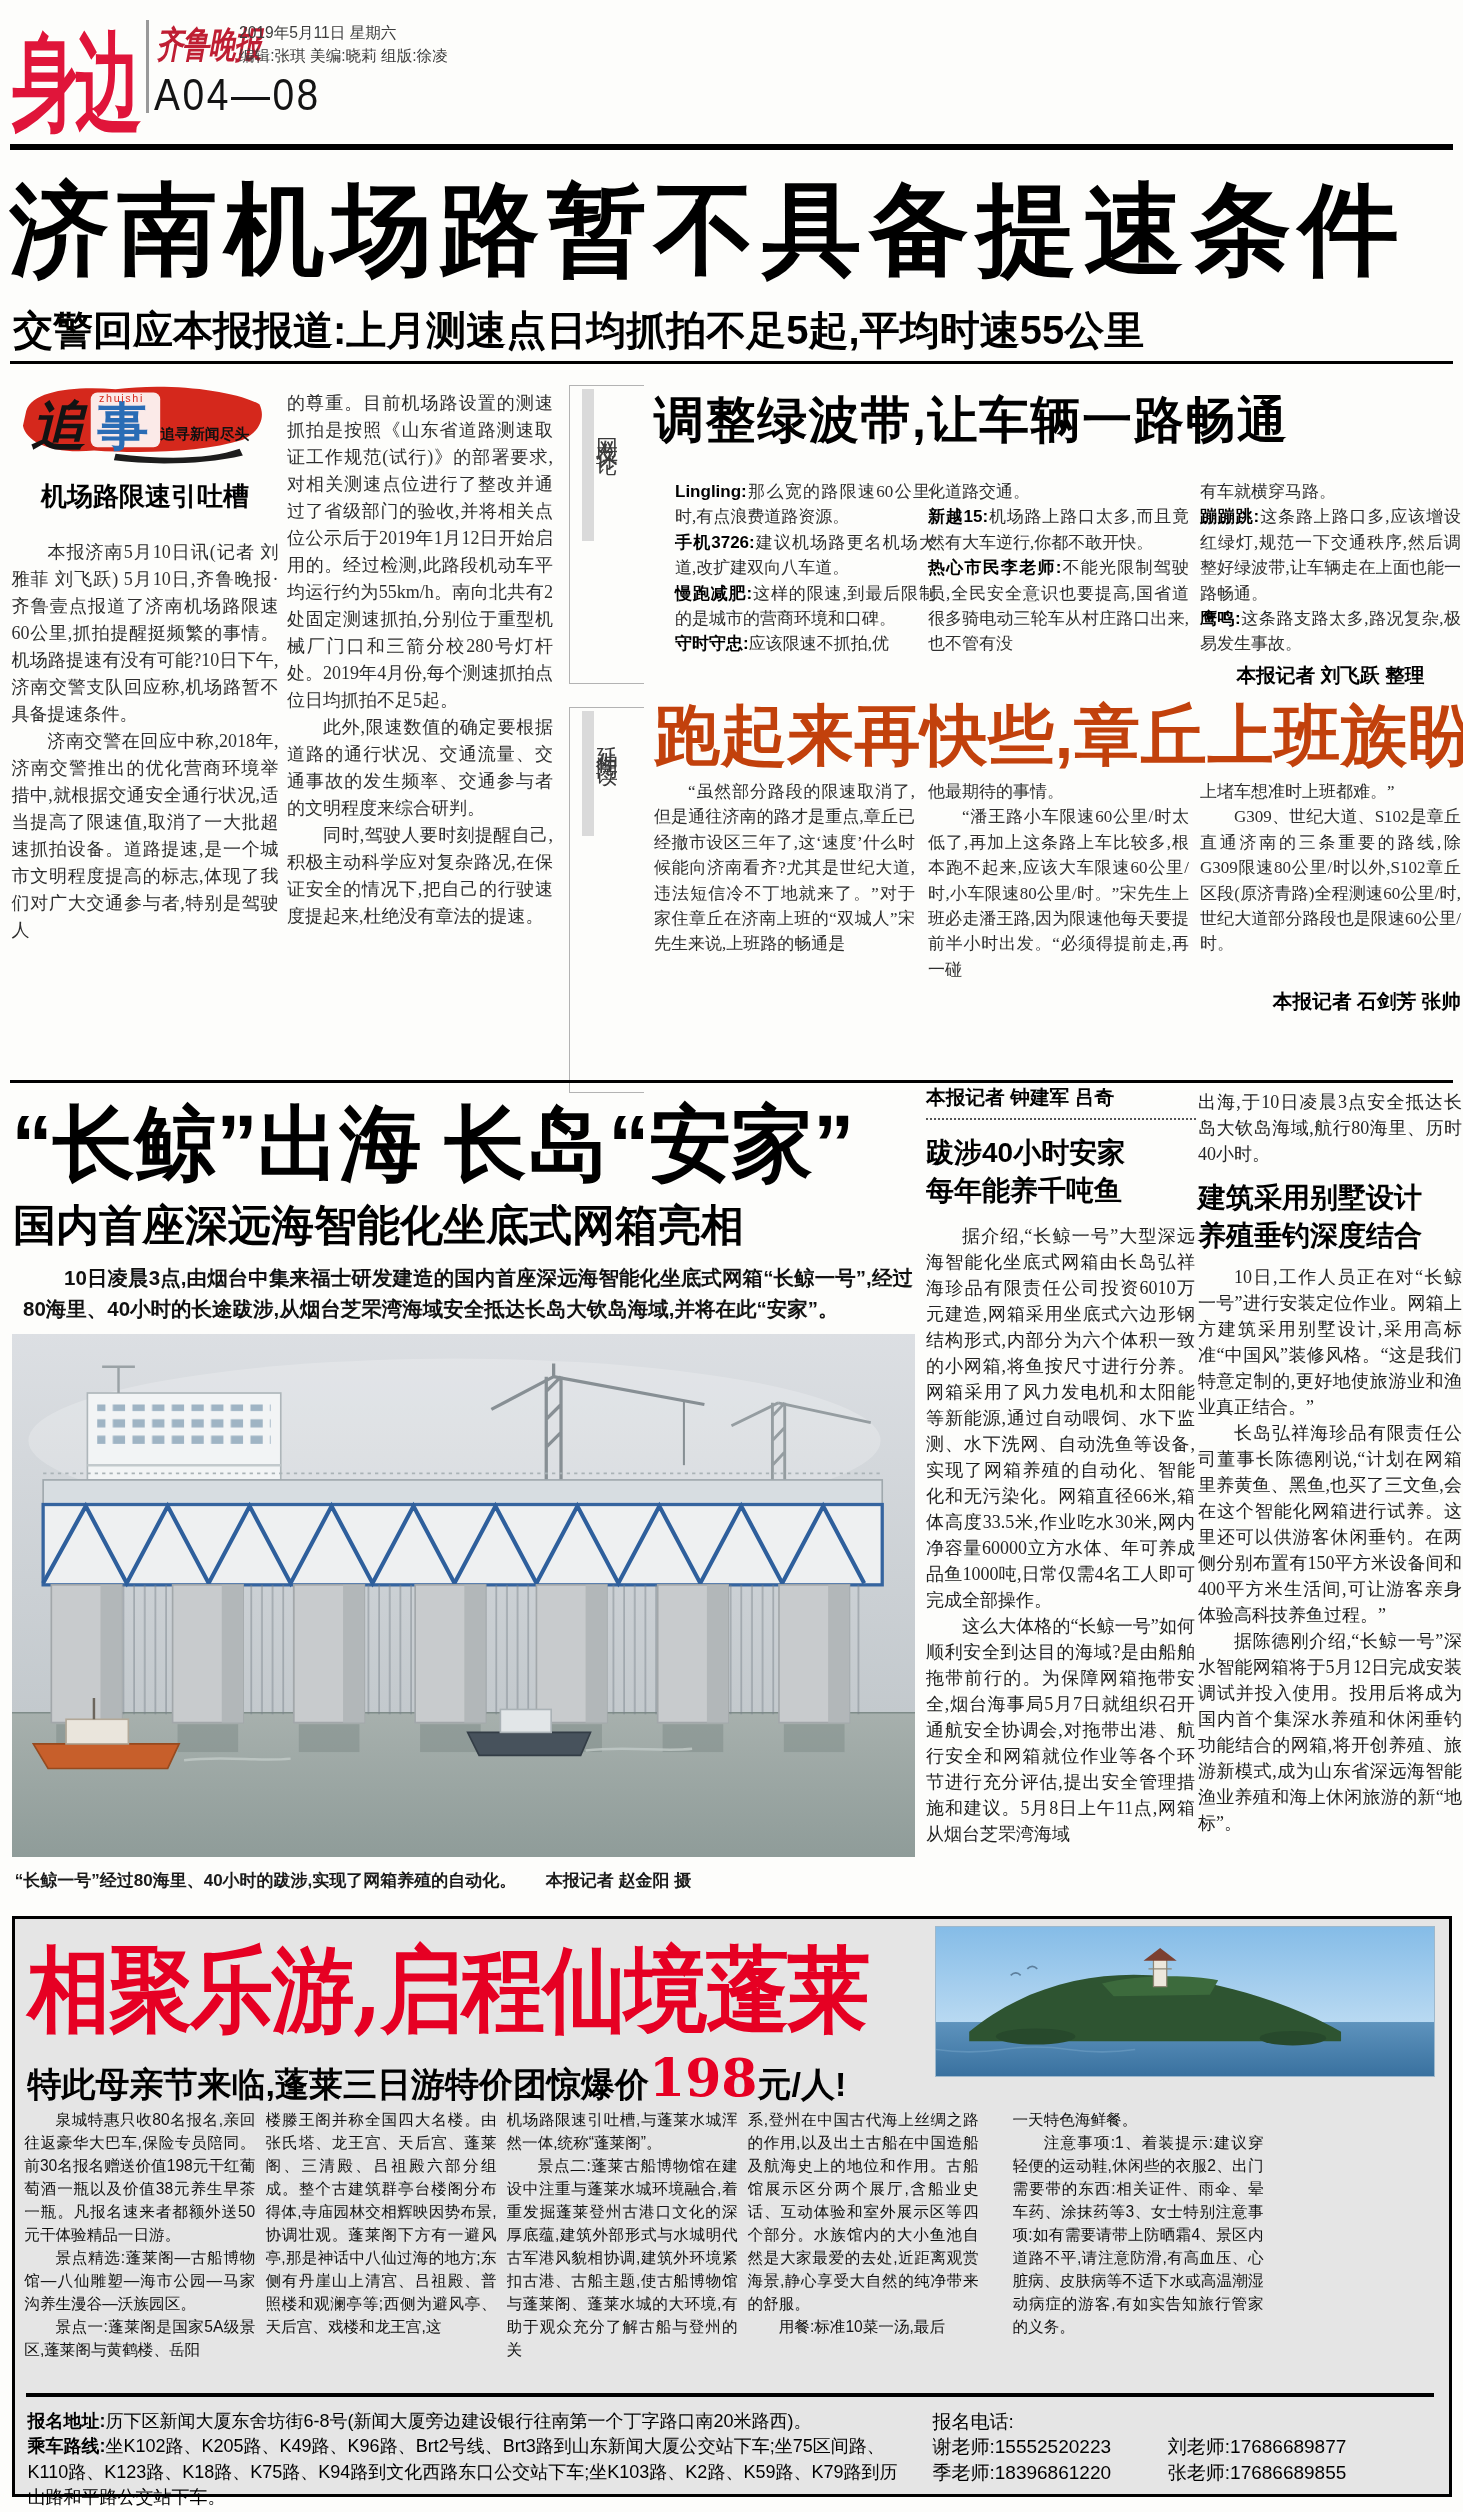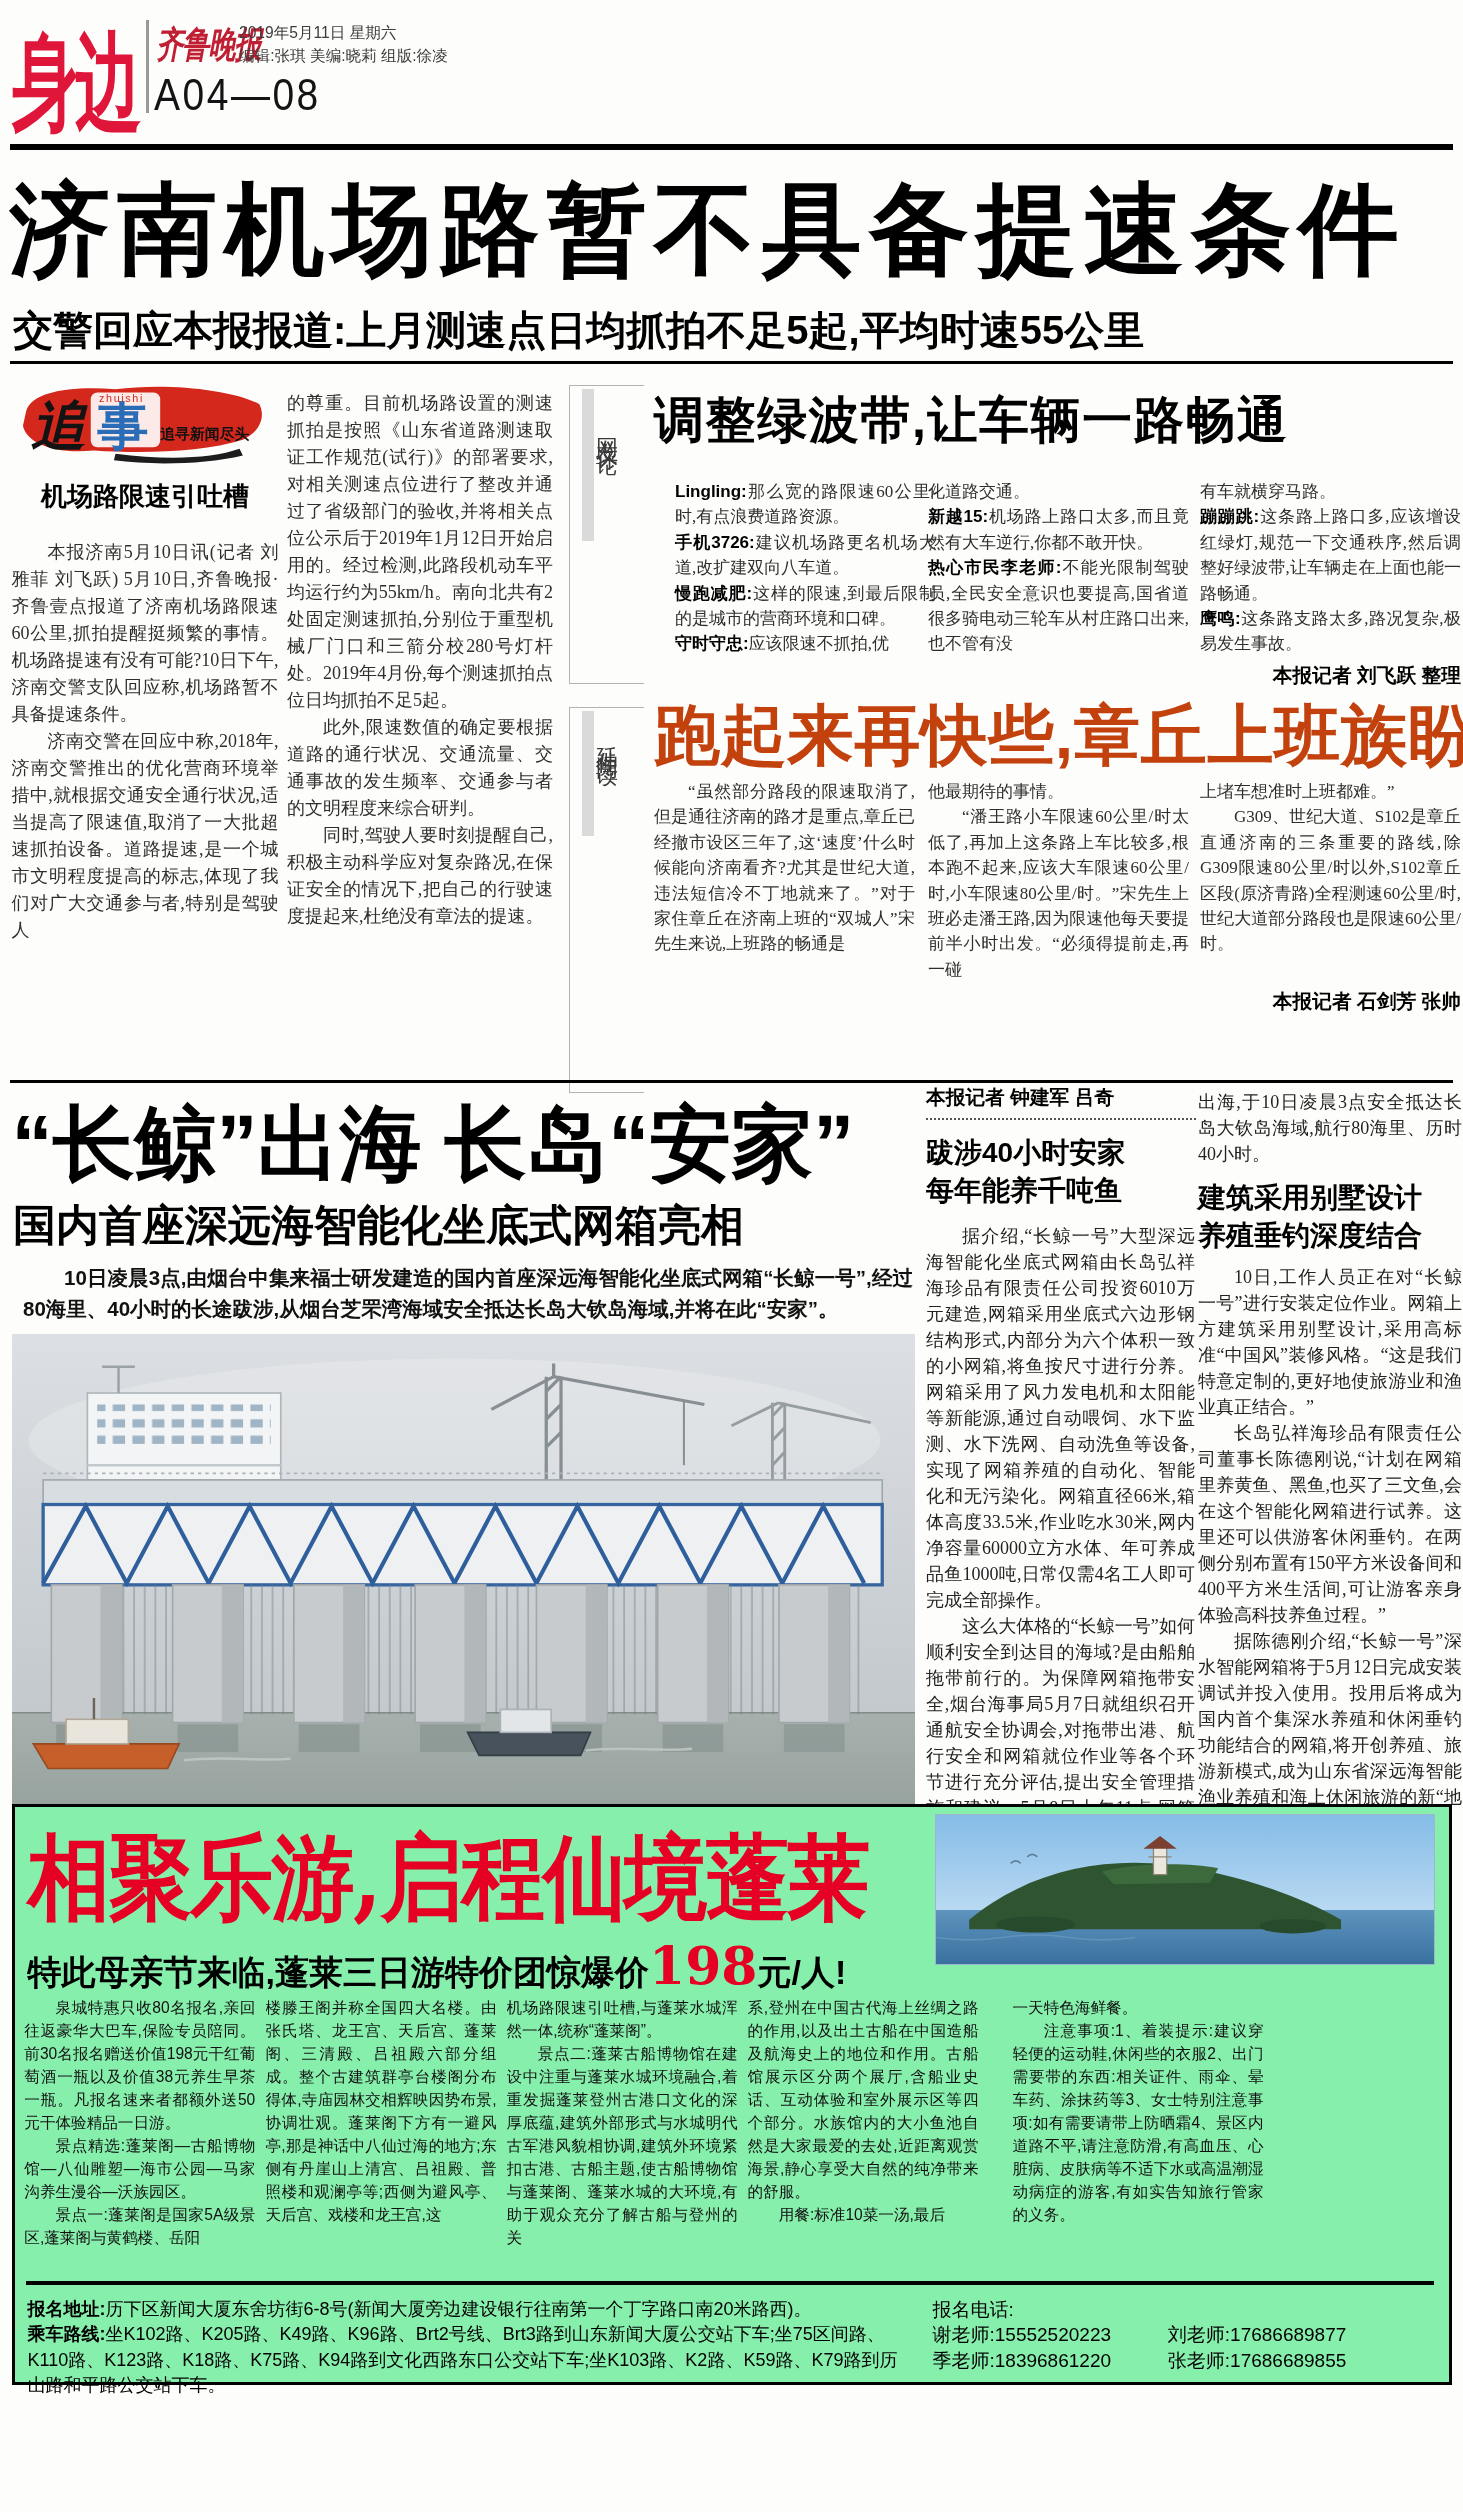--- a/index.html
+++ b/index.html
@@ -56,21 +56,21 @@
   .vlabel{writing-mode:vertical-rl;font-family:"Liberation Serif",serif;font-size:22px;
     color:#3a3a3a;letter-spacing:5.7px;}
 
   
   #cm-headline{left:654px;top:387px;font-family:"Liberation Sans",sans-serif;font-weight:900;
     font-size:50px;color:#000;letter-spacing:1.6px;white-space:nowrap;}
   .cmtcol{font-size:17px;line-height:25.4px;}
   #cm-col1{left:675px;top:479px;width:261px;}
   #cm-col2{left:928px;top:479px;width:261px;}
   #cm-col3{left:1200px;top:479px;width:261px;}
-  #cm-byline{left:1200px;top:662px;width:261px;text-align:right;}
+  #cm-byline{left:1200px;top:662px;width:261px;text-align:center;}
 
   
   #ex-headline{left:654px;top:691px;font-family:"Liberation Sans",sans-serif;font-weight:900;
     font-size:66px;color:#c2410c;letter-spacing:0.8px;white-space:nowrap;}
   .excol{font-size:17px;line-height:25.4px;}
   #ex-col1{left:654px;top:779px;width:261px;}
   #ex-col2{left:928px;top:779px;width:261px;}
   #ex-col3{left:1200px;top:779px;width:261px;}
   #ex-byline{left:1200px;top:988px;width:261px;text-align:right;}
 
@@ -91,21 +91,21 @@
     line-height:38px;color:#000;}
   #wh-colA{left:926px;top:1134px;width:269px;}
   #wh-colA .paras{margin-top:13px;}
   #wh-colB{left:1198px;top:1089px;width:264px;}
   #wh-colB h4{margin:11.5px 0 9.8px 0;}
   .wcol{font-size:18px;line-height:26px;text-align:justify;}
   .wcol p{text-indent:2em;}
   .wcol p.noindent{text-indent:0;}
 
   
-  #ad-box{left:11.5px;top:1804px;width:1434px;height:575px;border:3.3px solid #000;background:#86efac;}
+  #ad-box{left:11.5px;top:1916px;width:1434px;height:575px;border:3.3px solid #000;background:#e5e5e5;}
   #ad-box .rel{position:absolute;}
   #ad-headline{left:13px;top:9.8px;font-family:"DejaVu Serif",serif;font-weight:900;
     font-size:83px;color:#e60023;letter-spacing:-1.6px;white-space:nowrap;transform:scaleY(1.12);transform-origin:0 0;}
   #ad-photo{left:920px;top:6.6px;width:498px;height:149px;border:0.8px solid #9db8cc;}
   #ad-subhead{left:13px;top:128px;font-family:"Liberation Sans",sans-serif;font-weight:900;
     font-size:34px;color:#000;white-space:nowrap;}
   #ad-subhead .price{font-size:52px;color:#e60023;font-family:"DejaVu Serif",serif;font-weight:900;}
   .adcol{position:absolute;top:189px;height:275px;overflow:hidden;width:231px;
     font-family:"Liberation Sans",sans-serif;font-weight:600;font-size:15.6px;line-height:23px;
     text-align:justify;color:#111;}

